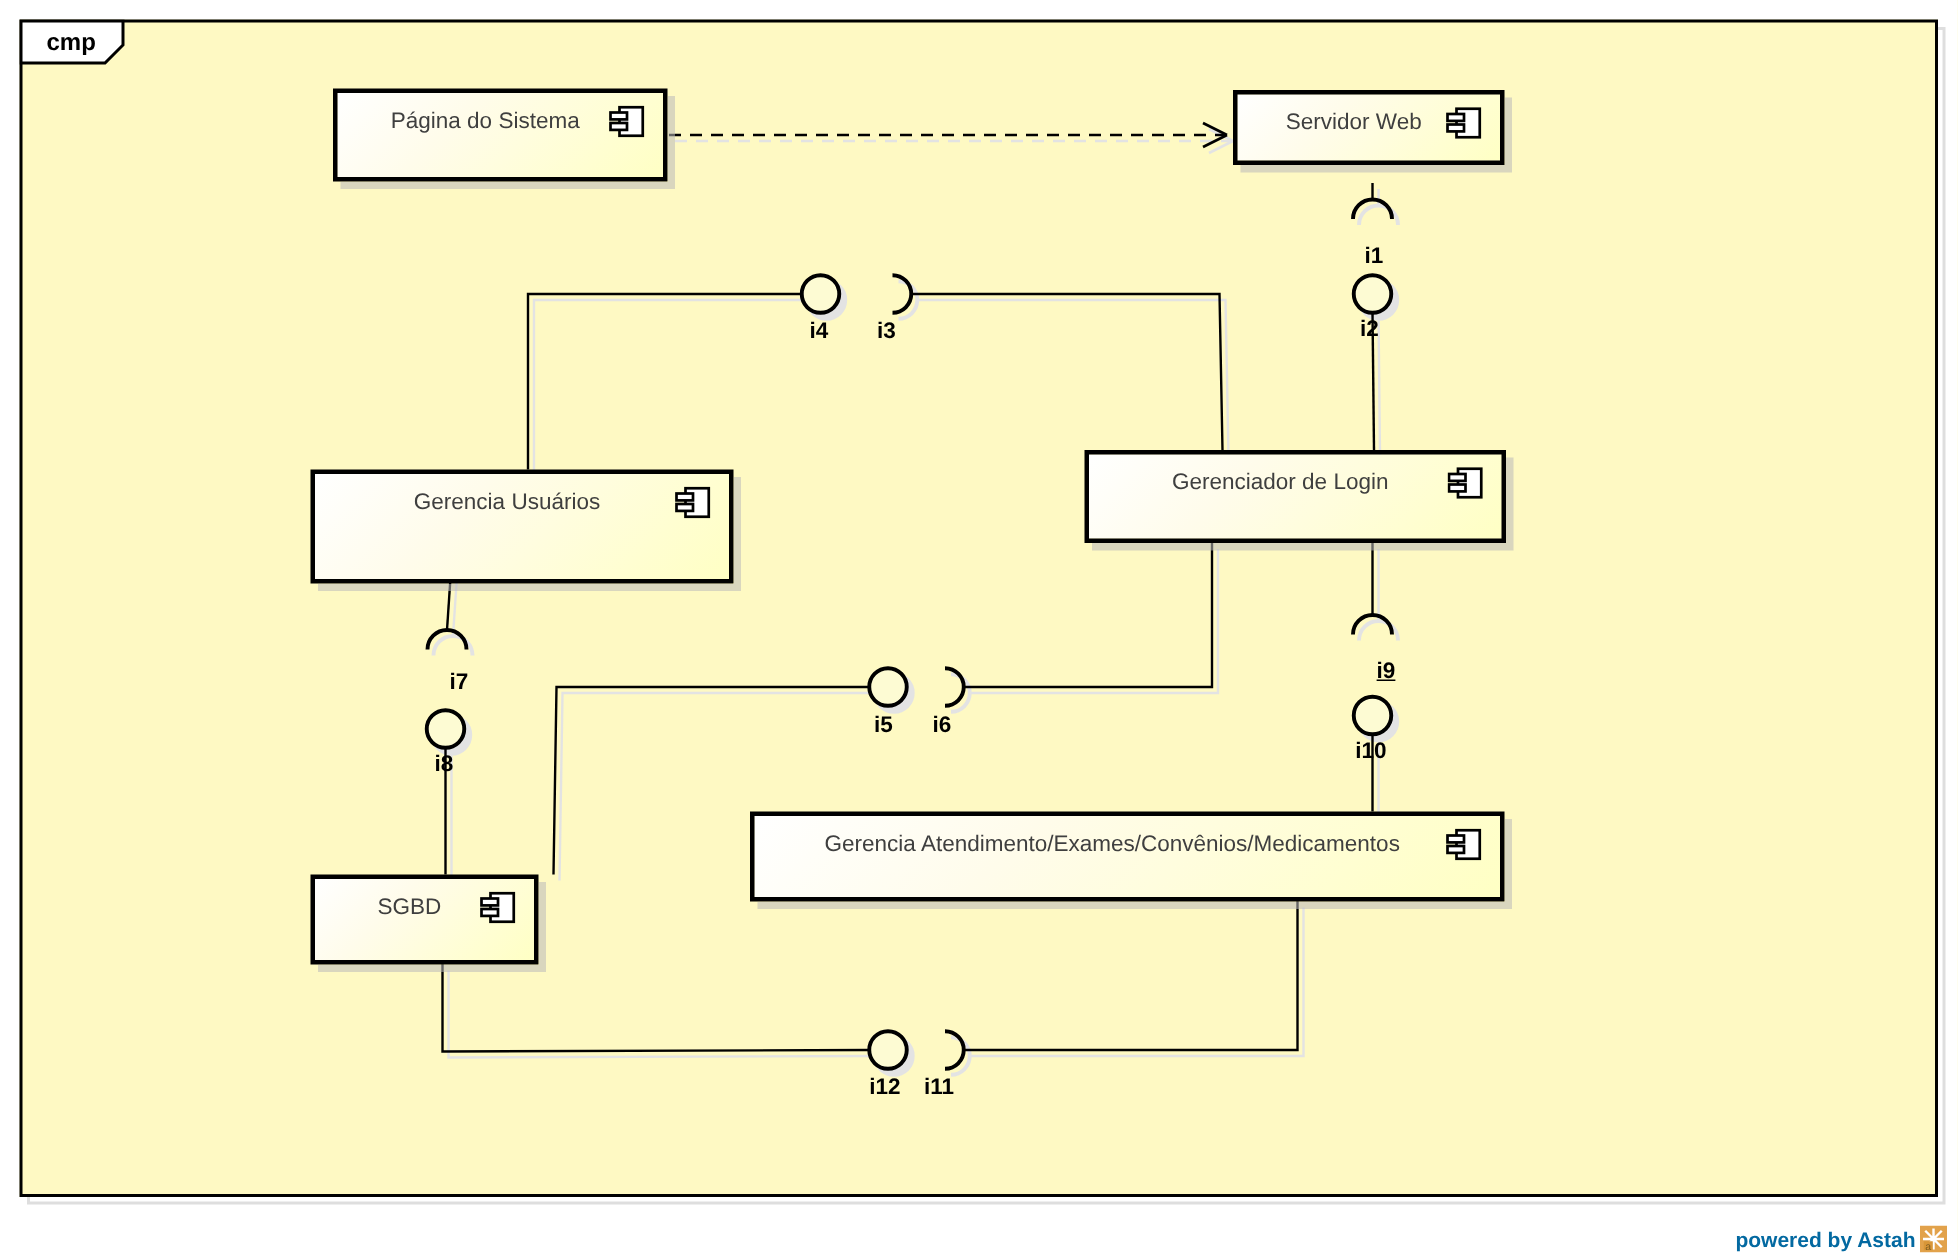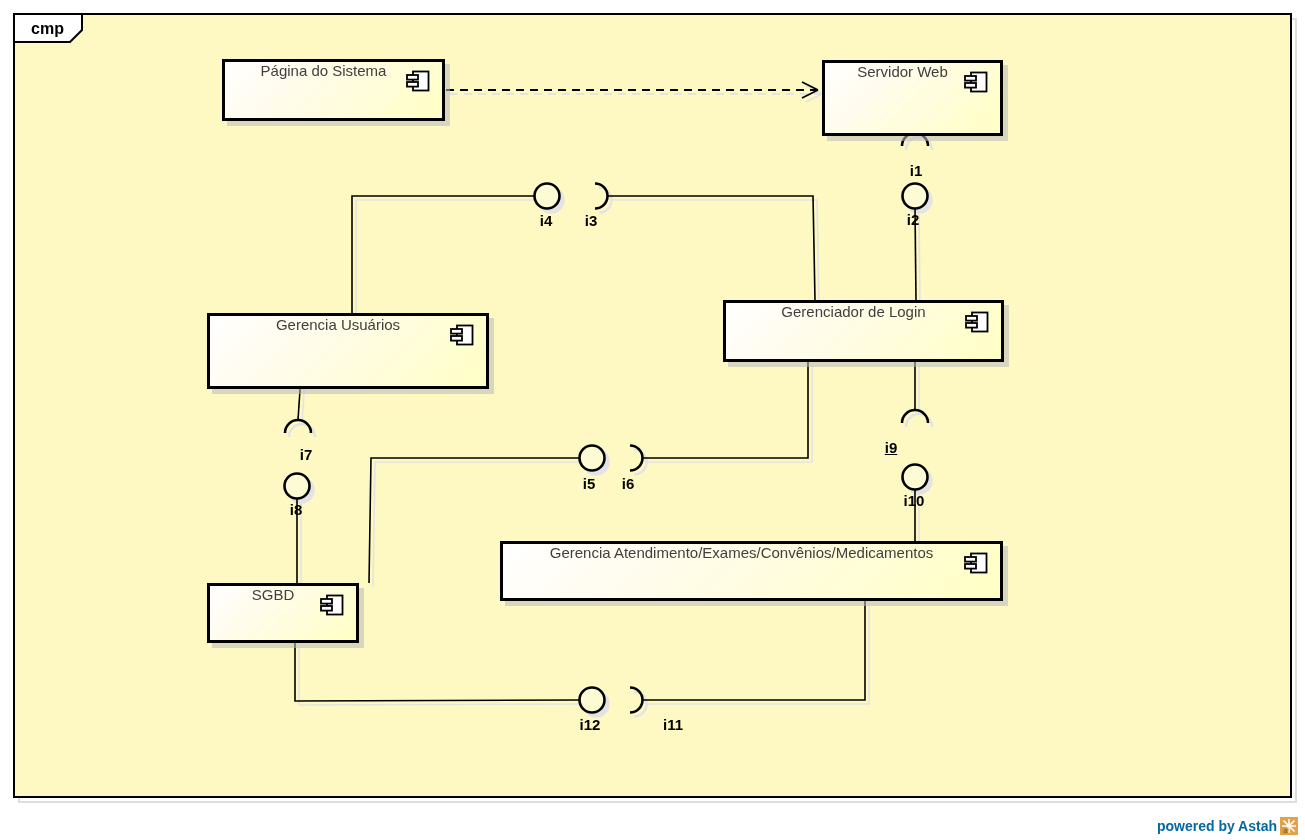--- a/index.html
+++ b/index.html
@@ -33,48 +33,48 @@
   svg.net path, svg.net line { stroke: #000; fill: none; }
 
   
   .component {
     position: absolute; z-index: 3;
     border: 3px solid #000;
     background: linear-gradient(135deg, #ffffff 0%, #fffceb 35%, #ffffc4 100%);
     box-shadow: 5px 5px 0px rgba(185,185,185,0.55);
   }
   .component .c-label {
-    display: block; text-align: center; padding: 0 34px 0 14px;
+    display: block; text-align: center; margin-top: 10px; padding: 0 34px 0 14px;
     font-size: 15px; color: #3f3f3f; white-space: nowrap;
   }
   .component .c-icon { position: absolute; top: 8px; right: 12px; width: 24px; height: 22px; }
 
   #c-0 { left: 222px; top: 59px;  width: 223px; height: 62px; }
-  #c-1 { left: 822px; top: 60px;  width: 181px; height: 76px; }
+  #c-1 { left: 822px; top: 60px;  width: 181px; height: 50px; }
   #c-2 { left: 207px; top: 313px; width: 282px; height: 76px; }
   #c-3 { left: 723px; top: 300px; width: 281px; height: 62px; }
   #c-4 { left: 500px; top: 541px; width: 503px; height: 60px; }
   #c-5 { left: 207px; top: 583px; width: 152px; height: 60px; }
 
   
   .if-label {
     position: absolute; z-index: 4; transform: translateX(-50%);
     font-size: 15px; font-weight: bold; color: #000; white-space: nowrap;
   }
   #if-i1  { left: 916px; top: 162px; }
   #if-i2  { left: 913px; top: 211px; }
   #if-i3  { left: 591px; top: 212px; }
   #if-i4  { left: 546px; top: 212px; text-align: right; }
   #if-i5  { left: 589px; top: 475px; }
   #if-i6  { left: 628px; top: 475px; }
   #if-i7  { left: 296px; top: 446px; padding-left: 20px; }
   #if-i8  { left: 296px; top: 501px; }
-  #if-i9  { left: 891px; top: 439px; text-decoration: underline; }
+  #if-i9  { left: 924px; top: 439px; text-decoration: underline; }
   #if-i10 { left: 914px; top: 492px; }
-  #if-i11 { left: 626px; top: 716px; margin-left: 47px; }
+  #if-i11 { left: 626px; top: 716px; }
   #if-i12 { left: 590px; top: 716px; }
 
   
   .footer {
     position: absolute; right: 7px; top: 817px; z-index: 5;
     display: flex; align-items: center; gap: 3px;
   }
   .footer .powered { font-size: 14px; font-weight: bold; color: #0369a1; }
   .footer .astah-logo { width: 18px; height: 18px; display: block; }
 </style>

